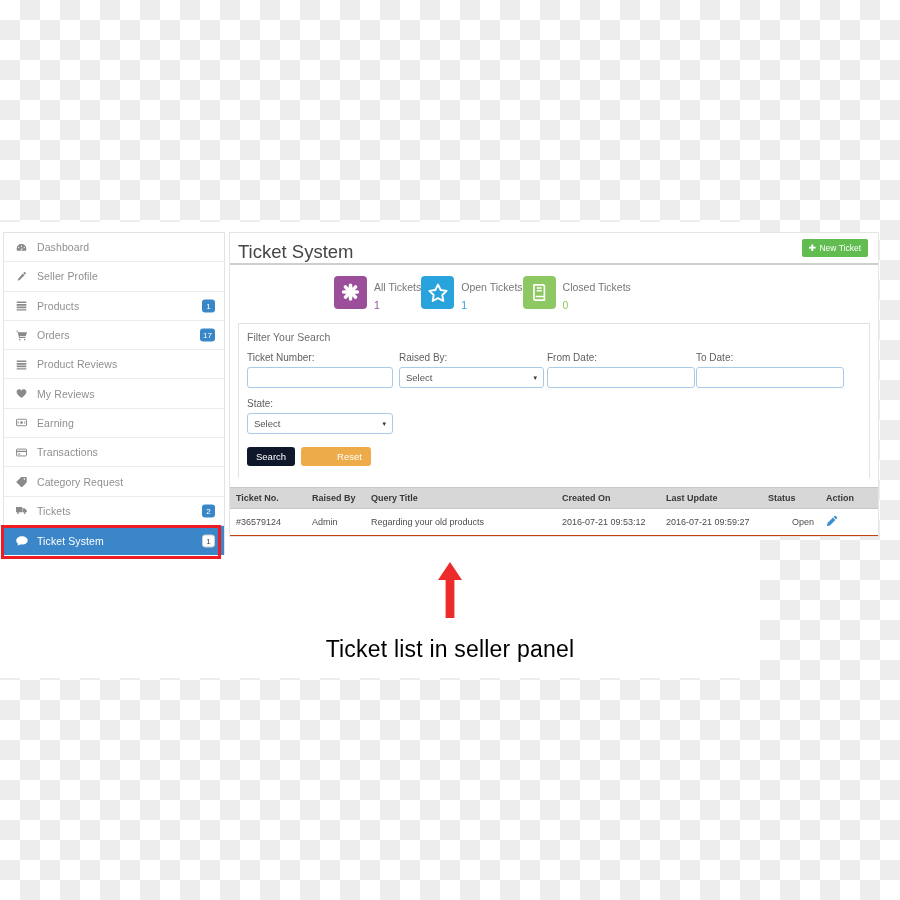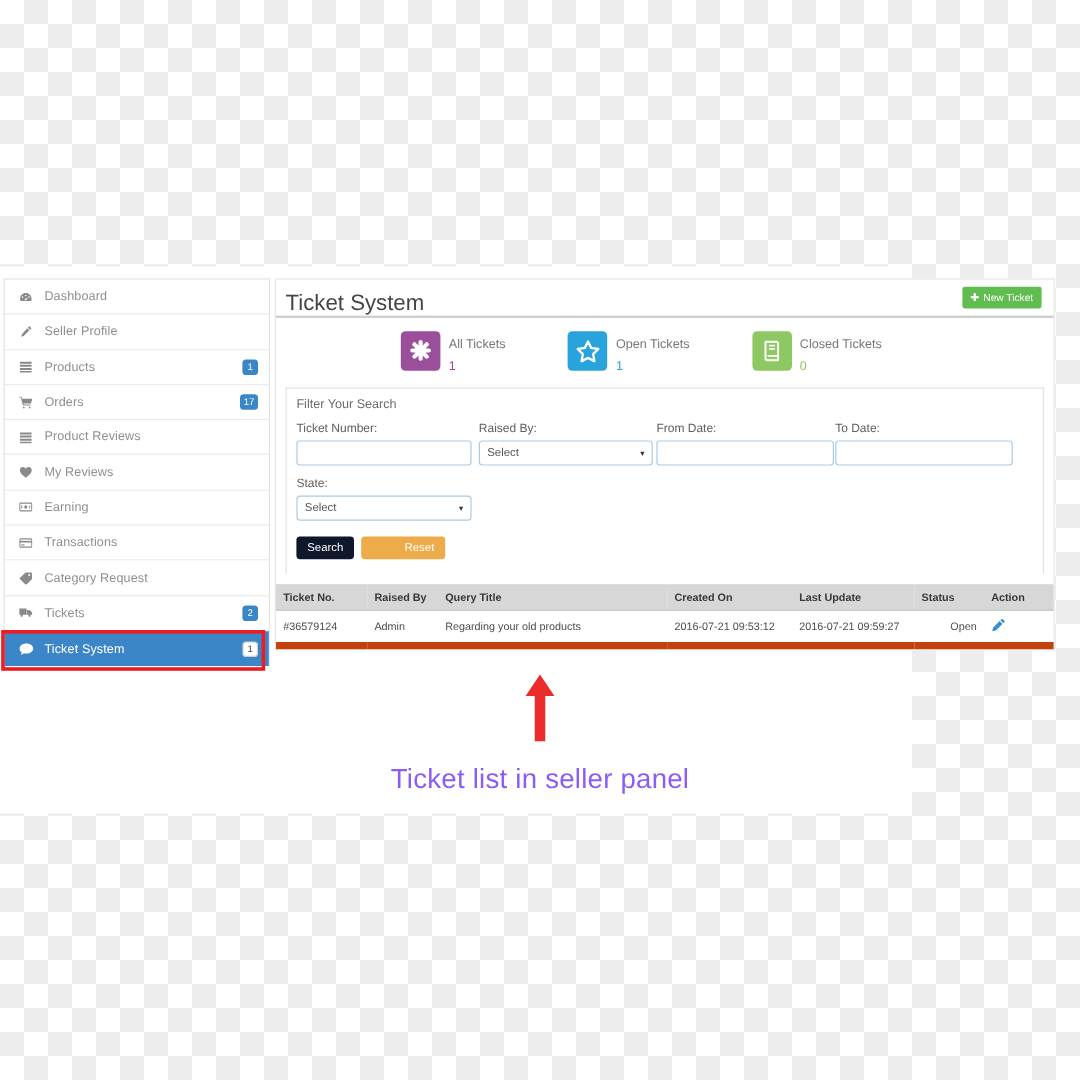--- a/index.html
+++ b/index.html
@@ -139,21 +139,20 @@
     cursor: pointer;
     white-space: nowrap;
     font-family: "Liberation Sans", sans-serif;
   }
   #new-ticket-btn .plus { font-size: 9px; padding-right: 1px; }
 
   
   #stats {
     display: flex;
     padding: 11px 0 10px 104px;
-    gap: 52px;
   }
   .stat { display: flex; align-items: flex-start; gap: 7px; }
   .stat-ico {
     width: 33px; height: 33px;
     border-radius: 4px;
     display: flex; align-items: center; justify-content: center;
     flex: 0 0 33px;
   }
   .ico-all    { background: #9b4f9b; }
   .ico-open   { background: #29a3dc; }
@@ -237,41 +236,41 @@
     border: 1px solid #c7c7c7;
     border-left: none;
     border-right: none;
     font-weight: bold;
     white-space: nowrap;
   }
   #ticket-table td {
     font-size: 9px;
     color: #4c4c4c;
     padding: 6px 6px;
-    border-bottom: 6px solid #c2410c;
+    border-bottom: 1px solid #c2410c;
     white-space: nowrap;
     overflow: hidden;
   }
   td.cell-status { text-align: right; }
   td.cell-action { padding-left: 7px; }
   .pencil { color: #3a8fd0; display:inline-block; }
 
   
   #annotation {
     position: absolute;
     left: 0;
     top: 340px;
     width: 900px;
     text-align: center;
   }
   #arrow { display: block; margin: 0 auto; }
   #caption {
     margin-top: 18px;
     font-size: 23px;
-    color: #8b5cf6;
+    color: #000000;
     letter-spacing: .2px;
   }
 </style>
 </head>
 <body>
 
 <div id="canvas">
 
   <nav id="sidebar">
 

